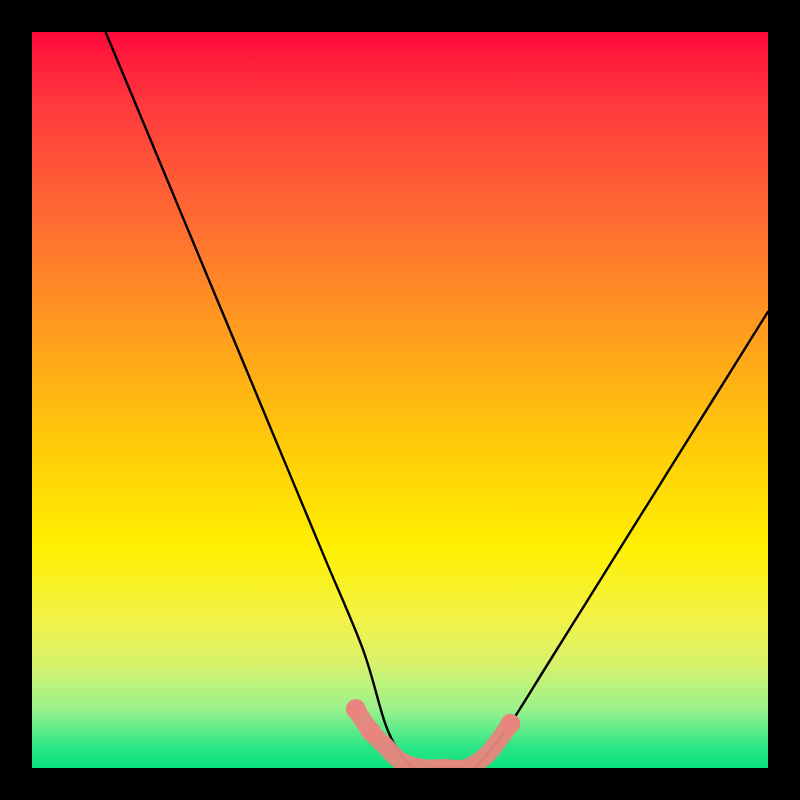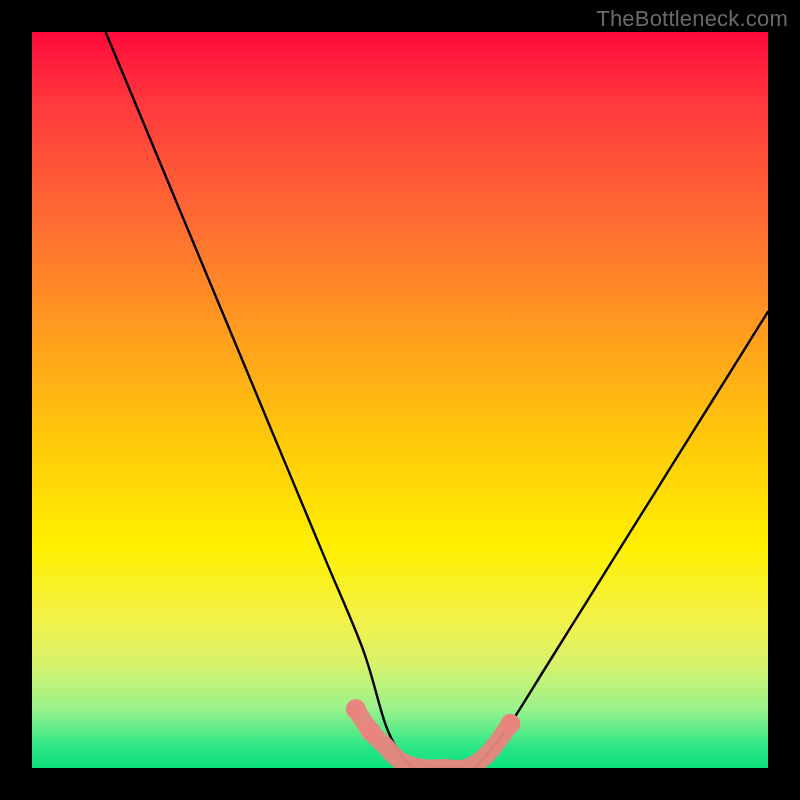--- a/index.html
+++ b/index.html
@@ -53,21 +53,20 @@
     left: 0; top: 0;
     width: 100%;
     height: 100%;
   }
 </style>
 </head>
 <body>
 
 <div class="frame">
 
-  <div class="attribution">TheBottleneck.com</div>
 
   <div class="plot-area">
     <svg class="curve" viewBox="0 0 736 736" preserveAspectRatio="none">
       <path id="curve-path" fill="none" stroke="#000" stroke-width="2.4" stroke-linecap="round" stroke-linejoin="round" d="M 73.6 0.0 C 79.7 14.7, 98.1 58.9, 110.4 88.3 C 122.7 117.8, 134.9 147.2, 147.2 176.6 C 159.5 206.1, 171.7 235.5, 184.0 265.0 C 196.3 294.4, 208.5 323.8, 220.8 353.3 C 233.1 382.7, 245.3 412.2, 257.6 441.6 C 269.9 471.0, 282.1 500.5, 294.4 529.9 C 306.7 559.4, 321.4 591.3, 331.2 618.2 C 341.0 645.2, 347.1 674.7, 353.3 691.8 C 359.4 709.0, 363.1 713.9, 368.0 721.3 C 372.9 728.6, 376.6 733.5, 382.7 736.0 C 388.9 738.5, 397.4 736.0, 404.8 736.0 C 412.2 736.0, 420.7 736.0, 426.9 736.0 C 433.0 736.0, 436.7 738.5, 441.6 736.0 C 446.5 733.5, 450.2 728.6, 456.3 721.3 C 462.5 713.9, 468.6 706.6, 478.4 691.8 C 488.2 677.1, 502.9 652.6, 515.2 633.0 C 527.5 613.3, 539.7 593.7, 552.0 574.1 C 564.3 554.5, 576.5 534.8, 588.8 515.2 C 601.1 495.6, 613.3 475.9, 625.6 456.3 C 637.9 436.7, 650.1 417.1, 662.4 397.4 C 674.7 377.8, 686.9 358.2, 699.2 338.6 C 711.5 318.9, 729.9 289.5, 736.0 279.7"></path>
       <g id="marker-group">
           <path d="M 323.8 677.1 C 326.3 680.8, 333.7 693.1, 338.6 699.2 C 343.5 705.3, 348.4 709.0, 353.3 713.9 C 358.2 718.8, 361.9 725.0, 368.0 728.6 C 374.1 732.3, 382.7 734.8, 390.1 736.0 C 397.4 737.2, 404.8 736.0, 412.2 736.0 C 419.5 736.0, 426.9 738.5, 434.2 736.0 C 441.6 733.5, 449.0 728.6, 456.3 721.3 C 463.7 713.9, 474.7 696.7, 478.4 691.8" fill="none" stroke="#e9857e" stroke-width="18" stroke-linecap="round" stroke-linejoin="round" opacity="0.95"></path>
           <circle cx="323.8" cy="677.1" r="10" fill="#e9857e"></circle>
           <circle cx="338.6" cy="699.2" r="10" fill="#e9857e"></circle>
           <circle cx="478.4" cy="691.8" r="10" fill="#e9857e"></circle>
         </g>

